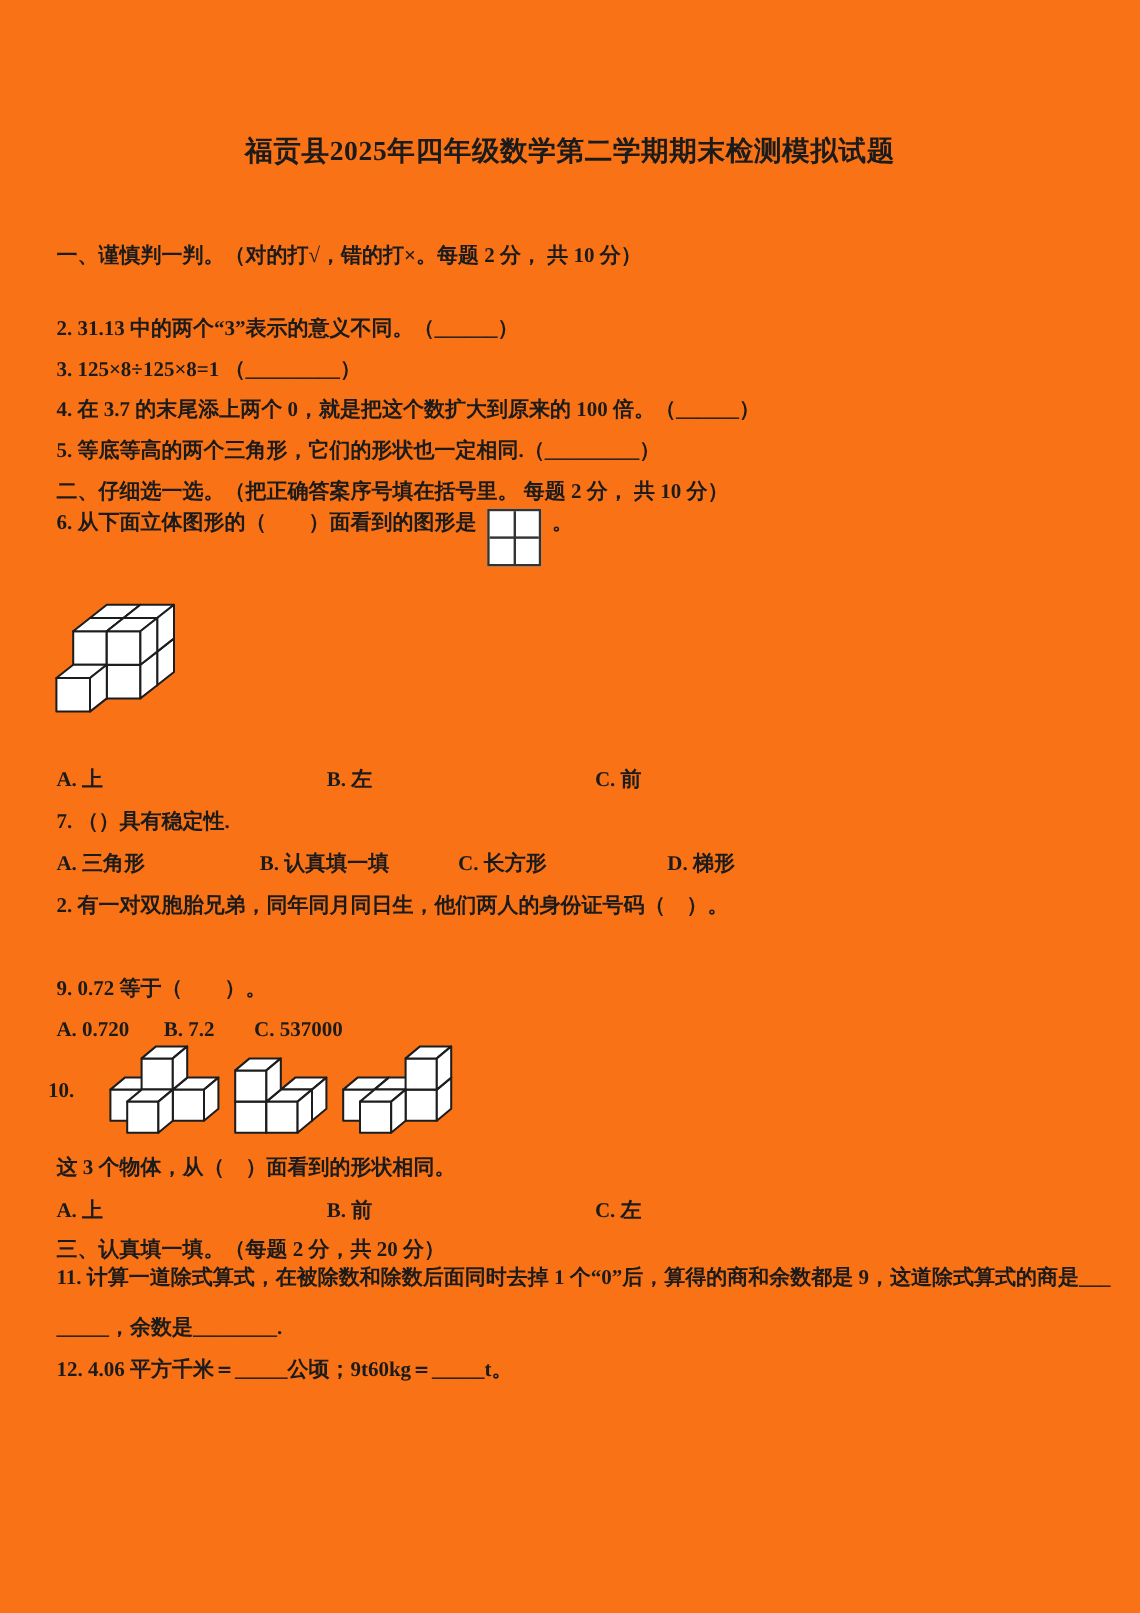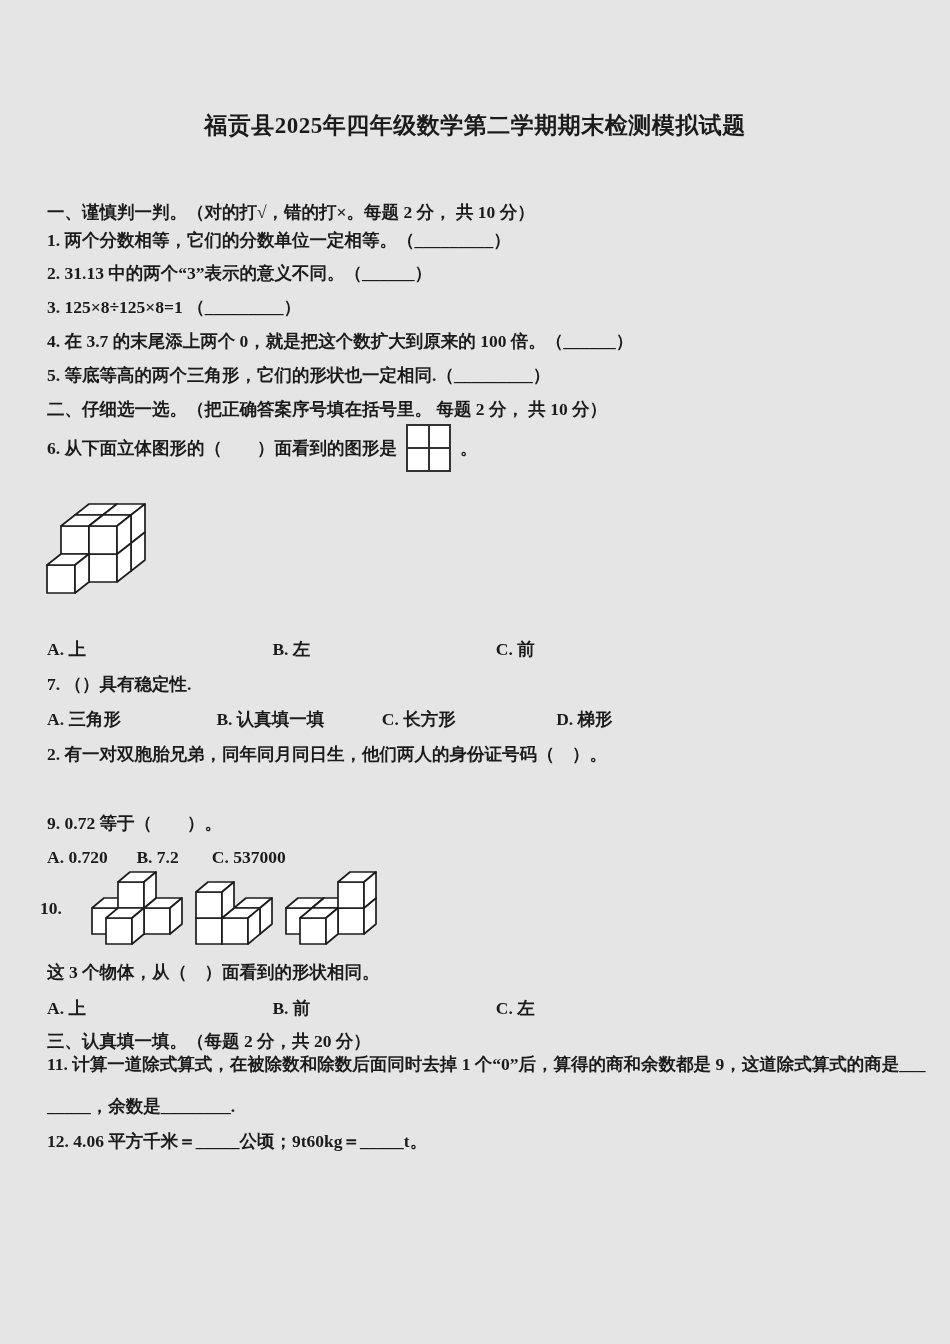--- a/index.html
+++ b/index.html
@@ -3,35 +3,35 @@
 <meta charset="utf-8">
 <style>
   * { box-sizing: border-box; margin: 0; padding: 0; }
   html, body { width: 950px; height: 1344px; background: #ffffff; }
   body {
     font-family: "Liberation Serif", "DejaVu Sans", serif;
     color: #1b1b1b;
     font-weight: bold;
     position: relative;
   }
-  .page { position: absolute; inset: 0; background: #e5e5e5; overflow: hidden; }
+  .page { position: absolute; inset: 0; background: #f97316; overflow: hidden; }
   .title {
     position: absolute; top: 110px; left: 0; right: 0;
     text-align: center; font-size: 23px; letter-spacing: 0.5px;
   }
   .ln {
     position: absolute; left: 47px;
     font-size: 17.5px; line-height: 1.3; white-space: nowrap;
   }
   .optrow span { display: inline-block; }
   .w221 { width: 221px; } .w219 { width: 219px; }
   .w165 { width: 165px; } .w161 { width: 161px; } .w170 { width: 170px; }
   .w218 { width: 218px; } .w220 { width: 220px; }
   .w85  { width: 85px; }  .w71  { width: 71px; }
-  .q6row { display: flex; align-items: center; }
+  .q6row { display: flex; align-items: flex-start; }
   .grid2x2 {
     display: inline-block; width: 45px; height: 48px;
     border: 2px solid #333333; position: relative;
     margin: 0 9px; flex: 0 0 auto; background: #ffffff;
   }
   .grid2x2::before {
     content: ""; position: absolute; top: 0; bottom: 0; left: 50%;
     width: 2px; margin-left: -1px; background: #333333;
   }
   .grid2x2::after {
@@ -44,21 +44,20 @@
   .figwrap svg { display: block; }
 </style>
 </head>
 <body>
 
 <div class="page">
 
   <h1 class="title">福贡县2025年四年级数学第二学期期末检测模拟试题</h1>
 
   <div class="ln" style="top:201px">一、谨慎判一判。（对的打√，错的打×。每题 2 分， 共 10 分）</div>
-  <div class="ln" style="top:229px">1. 两个分数相等，它们的分数单位一定相等。（_________）</div>
   <div class="ln" style="top:262px">2. 31.13 中的两个“3”表示的意义不同。（______）</div>
   <div class="ln" style="top:296px">3. 125×8÷125×8=1 （_________）</div>
   <div class="ln" style="top:330px">4. 在 3.7 的末尾添上两个 0，就是把这个数扩大到原来的 100 倍。（______）</div>
   <div class="ln" style="top:364px">5. 等底等高的两个三角形，它们的形状也一定相同.（_________）</div>
 
   <div class="ln" style="top:398px">二、仔细选一选。（把正确答案序号填在括号里。 每题 2 分， 共 10 分）</div>
 
   <div class="ln q6row" style="top:424px">
     <span>6. 从下面立体图形的（　　）面看到的图形是</span>
     <span class="grid2x2"></span>

